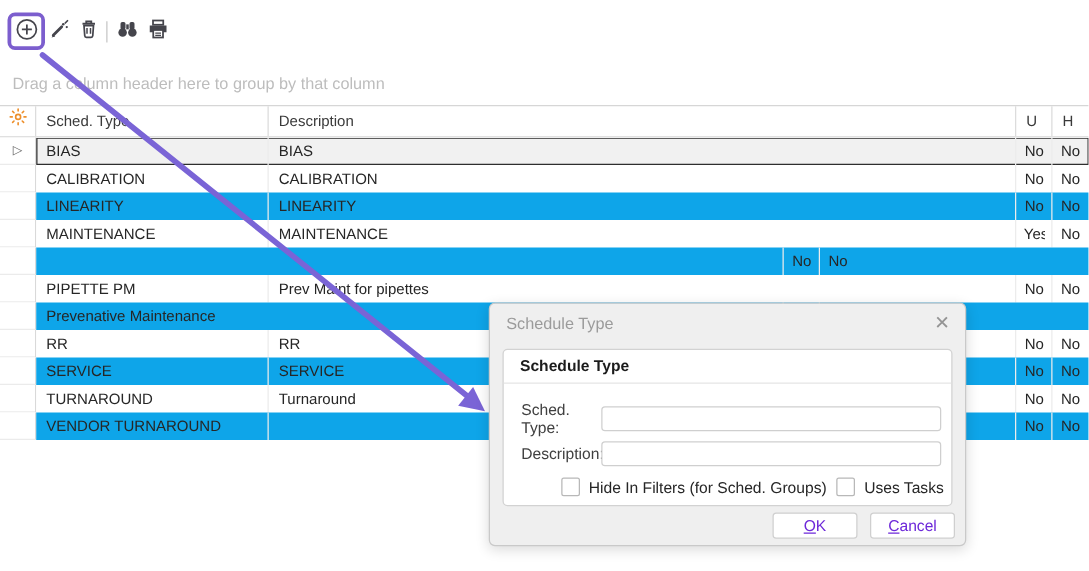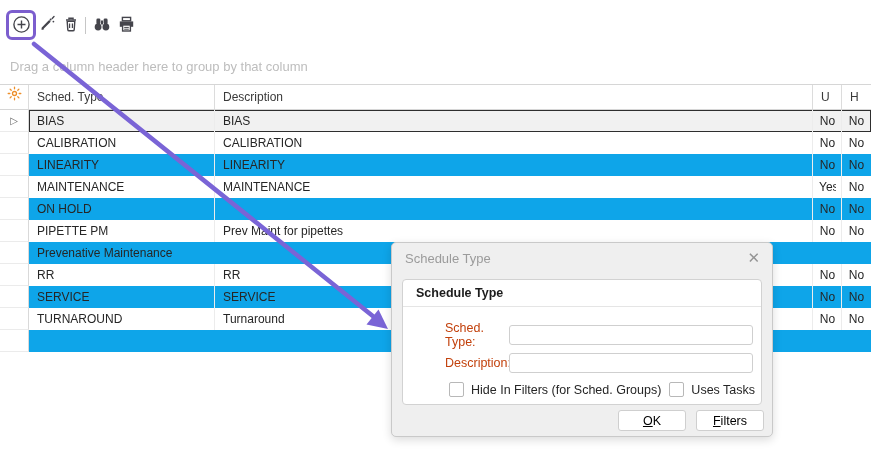--- a/index.html
+++ b/index.html
@@ -51,30 +51,30 @@
           background:#efefef;border:1px solid #c9c9c9;border-radius:5px;
           box-shadow:0 3px 10px rgba(0,0,0,.14);z-index:10;font-size:12.5px;}
   .dlg-title{position:absolute;left:13px;top:8px;font-size:13px;color:#9b9b9b;}
   .dlg-close{position:absolute;right:12px;top:6px;font-size:15px;color:#949494;cursor:pointer;}
   .dlg-group{position:absolute;left:10px;top:36px;width:360px;height:126px;
           background:#fff;border:1px solid #d2d2d2;border-radius:4px;}
   .grp-head{height:27px;line-height:27px;padding-left:13px;font-weight:bold;
           color:#1c1c1c;border-bottom:1px solid #e5e5e5;font-size:12.5px;}
   .grp-body{padding:14px 8px 0 14px;}
   .frow{display:flex;align-items:center;margin-bottom:4px;}
-  .frow label{width:64px;flex:none;color:#c2410c;margin-left:28px;}
+  .frow label{width:64px;flex:none;color:#404040;}
   .frow input{flex:1;height:20px;border:1px solid #cfcfcf;border-radius:3px;
           outline:none;padding:0 4px;font-family:inherit;font-size:12px;}
   .chk-row{display:flex;align-items:center;margin-top:9px;padding-left:32px;}
   .chk{width:15px;height:15px;background:#fff;border:1px solid #b8b8b8;border-radius:2px;
           flex:none;cursor:pointer;}
   .chk-label{margin:0 8px 0 7px;white-space:nowrap;}
   .dlg-buttons{position:absolute;right:8px;bottom:5px;display:flex;gap:10px;}
   .btn{width:68px;height:21px;background:#fff;border:1px solid #cfcfcf;border-radius:3px;
-          font-family:inherit;font-size:12.5px;color:#000000;cursor:pointer;line-height:18px;}
+          font-family:inherit;font-size:12.5px;color:#6d28d9;cursor:pointer;line-height:18px;}
   .btn::first-letter{text-decoration:underline;}
 </style>
 </head>
 <body>
 
 <div id="app">
 
   <div class="toolbar">
     <div class="add-highlight"></div>
     <div class="tb-ico" style="left:11px;">
@@ -185,21 +185,20 @@
       <div class="row-data">
         <div class="cell c-type">MAINTENANCE</div>
         <div class="cell c-desc">MAINTENANCE</div>
         <div class="cell c-uses"><span class="clip">Yes</span></div>
         <div class="cell c-hide"><span class="clip">No</span></div>
       </div>
     </div>
         <div class="grid-row stripe">
       <div class="ind"></div>
       <div class="row-data">
-        <div class="cell c-type">ON HOLD</div>
         <div class="cell c-desc"></div>
         <div class="cell c-uses"><span class="clip">No</span></div>
         <div class="cell c-hide"><span class="clip">No</span></div>
       </div>
     </div>
         <div class="grid-row">
       <div class="ind"></div>
       <div class="row-data">
         <div class="cell c-type">PIPETTE PM</div>
         <div class="cell c-desc">Prev Maint for pipettes</div>
@@ -238,20 +237,21 @@
       <div class="row-data">
         <div class="cell c-type">TURNAROUND</div>
         <div class="cell c-desc">Turnaround</div>
         <div class="cell c-uses"><span class="clip">No</span></div>
         <div class="cell c-hide"><span class="clip">No</span></div>
       </div>
     </div>
         <div class="grid-row stripe">
       <div class="ind"></div>
       <div class="row-data">
+        <div class="cell c-type">VENDOR TURNAROUND</div>
         <div class="cell c-desc"></div>
         <div class="cell c-uses"><span class="clip">No</span></div>
         <div class="cell c-hide"><span class="clip">No</span></div>
       </div>
     </div>
       </div>
   </div>
 
   <svg class="arrow-svg" viewBox="0 0 871 457">
     <path d="M34 44 L374 317" stroke="#7a64d6" stroke-width="4.5" stroke-linecap="round" fill="none"></path>
@@ -275,17 +275,17 @@
         <div class="chk-row">
           <span class="chk"></span>
           <span class="chk-label">Hide In Filters (for Sched. Groups)</span>
           <span class="chk"></span>
           <span class="chk-label">Uses Tasks</span>
         </div>
       </div>
     </div>
     <div class="dlg-buttons">
       <button class="btn">OK</button>
-      <button class="btn">Filters</button>
+      <button class="btn">Cancel</button>
     </div>
   </div>
 
 </div>
 
 </body></html>

